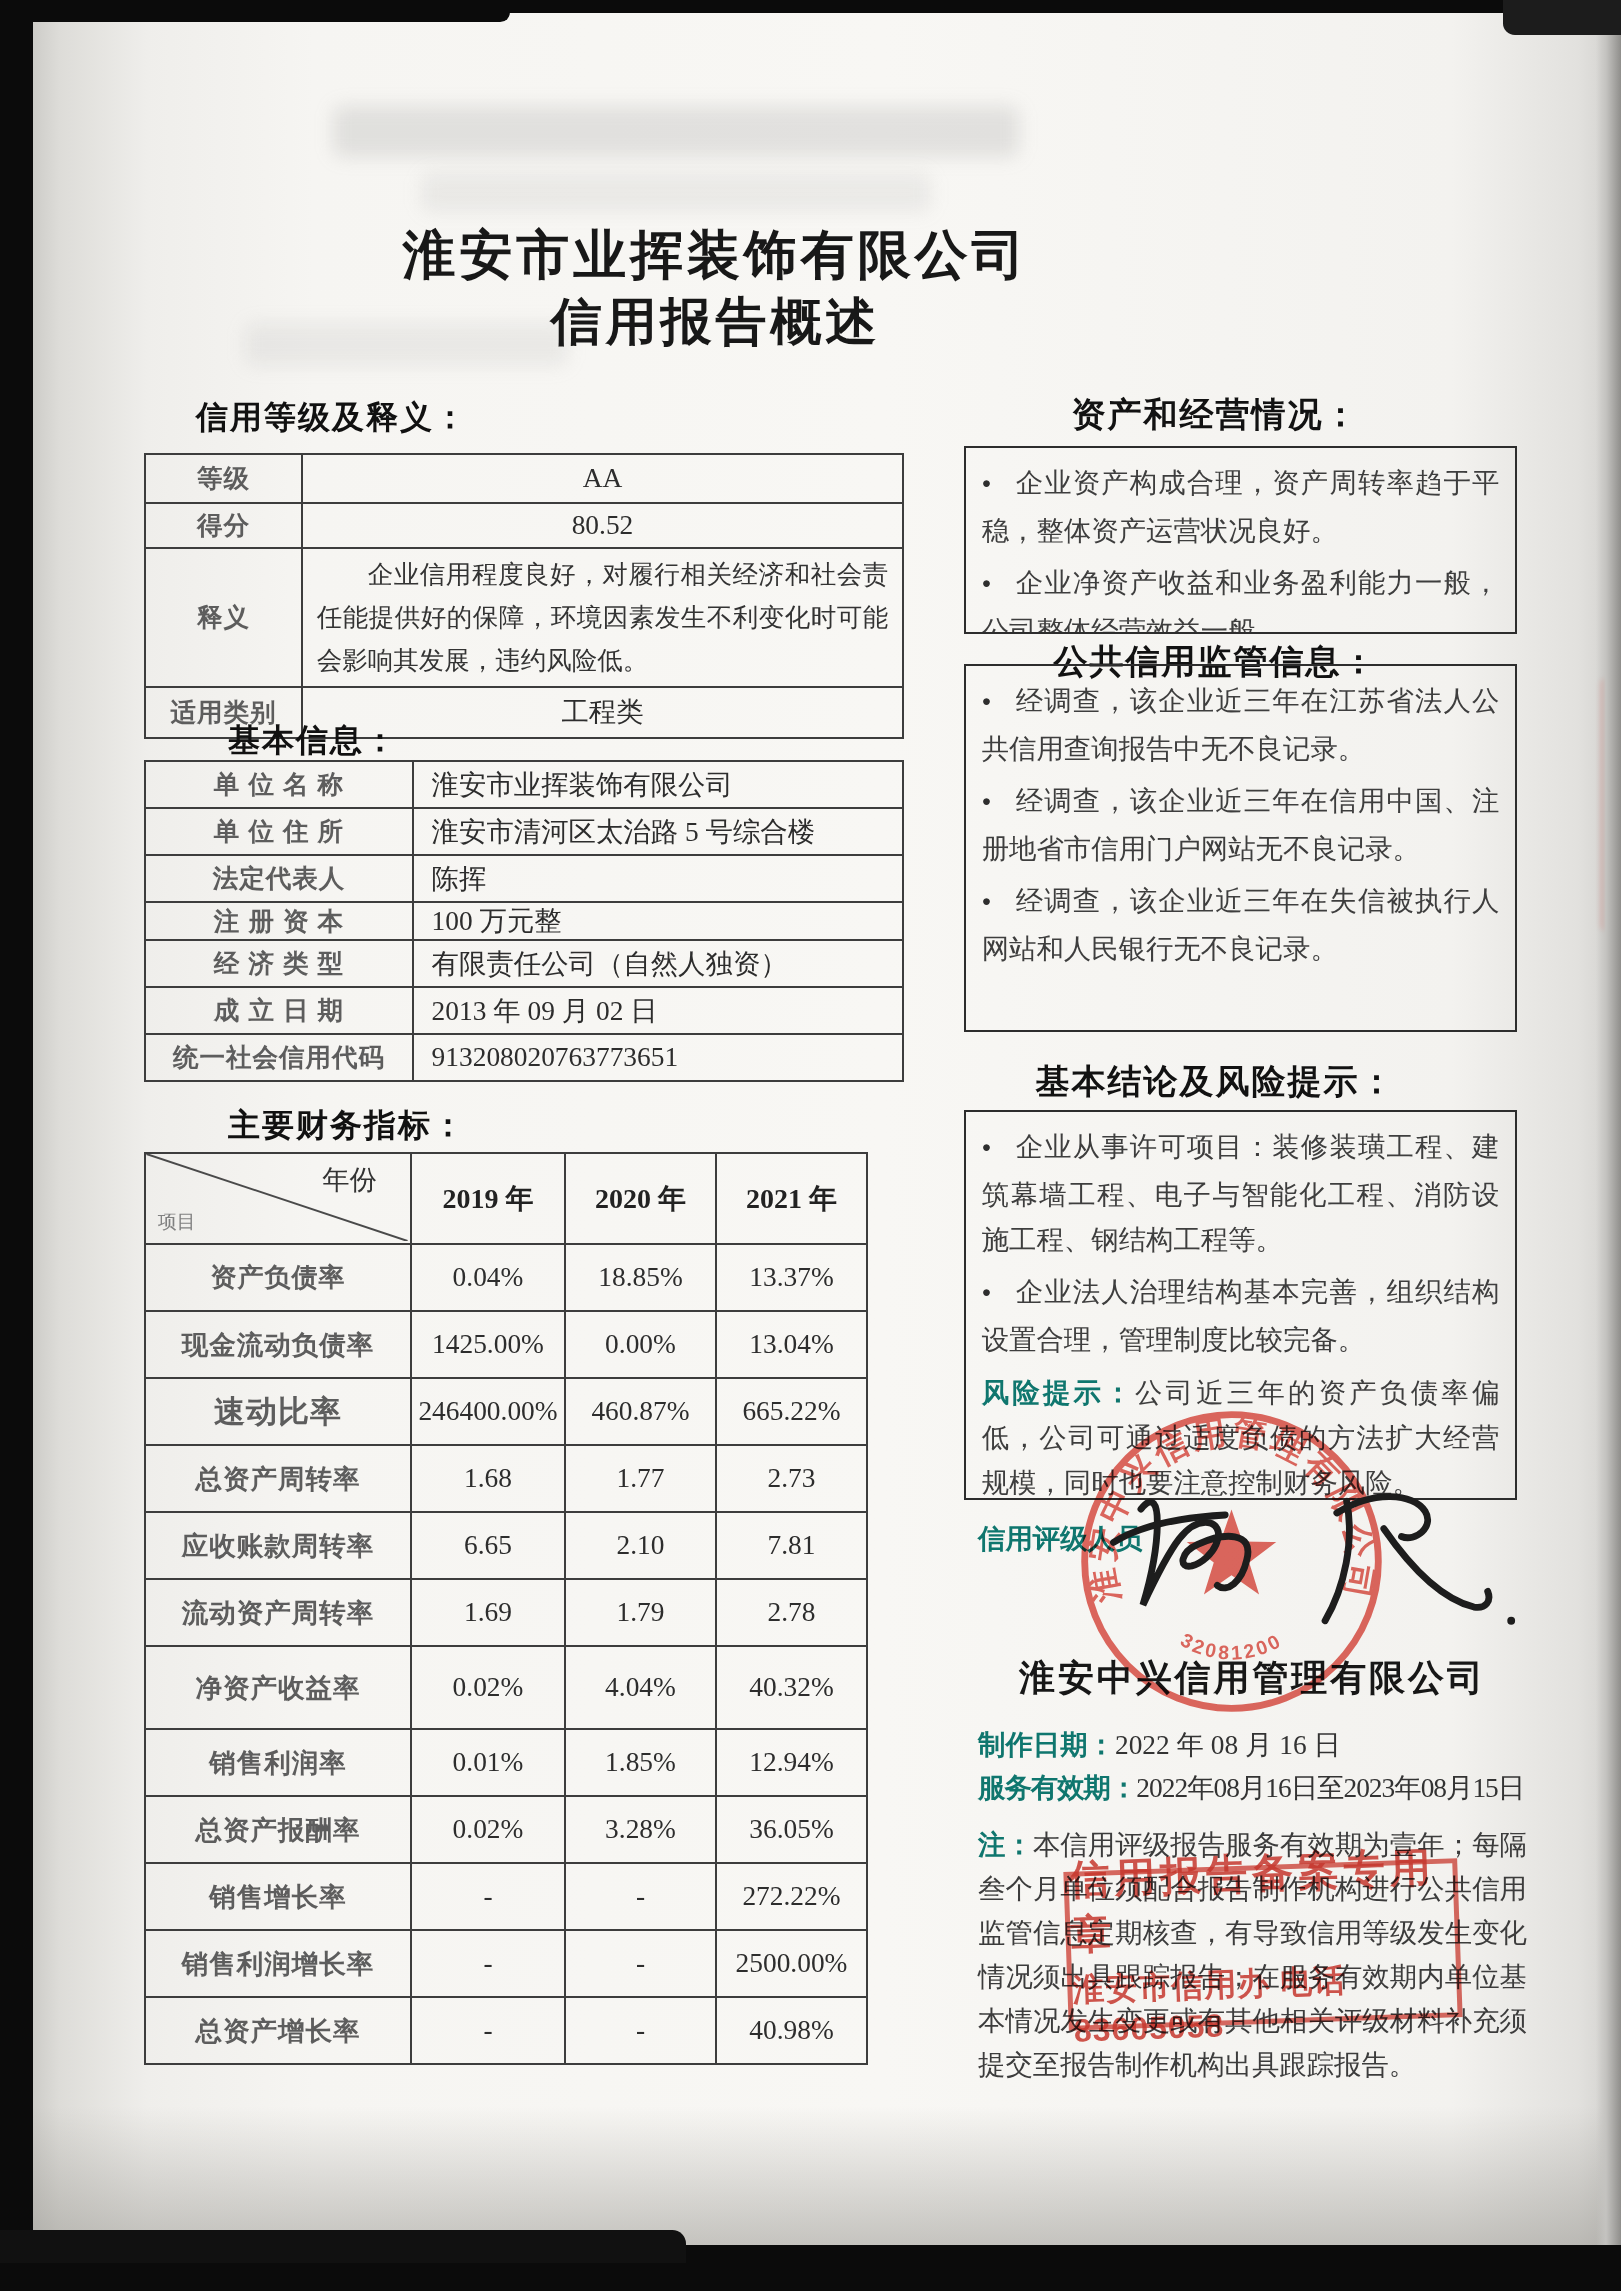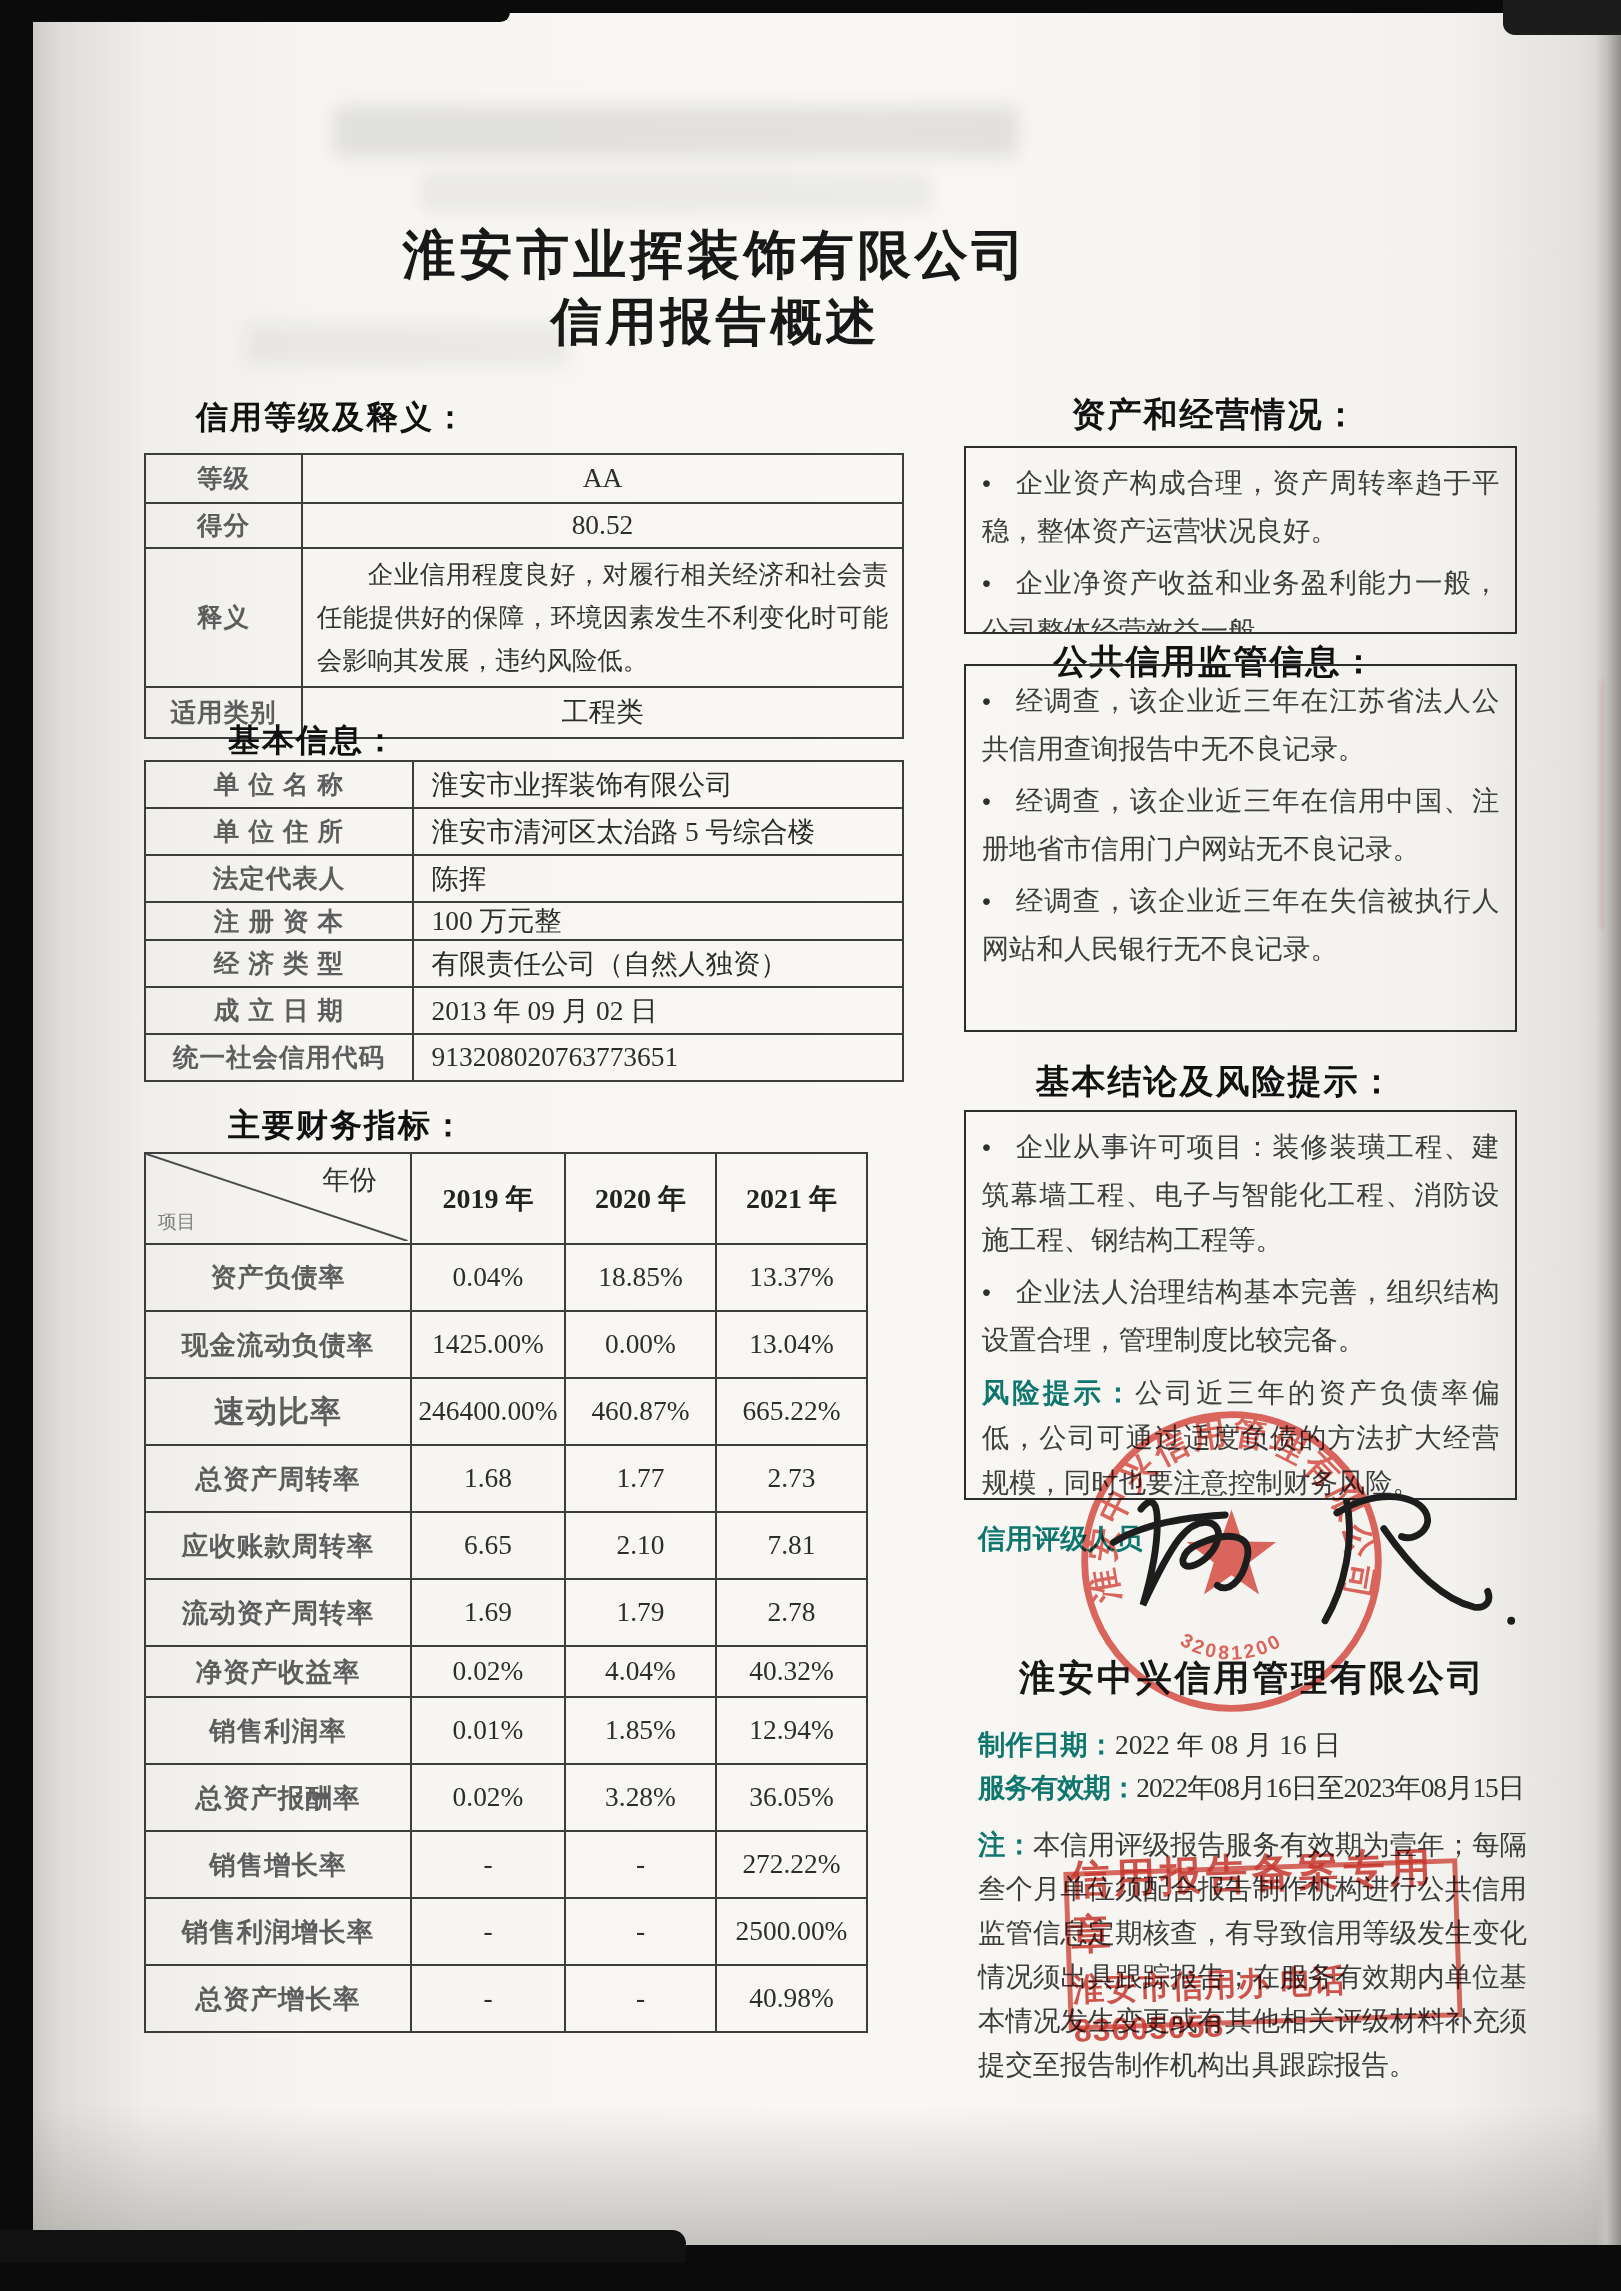--- a/index.html
+++ b/index.html
@@ -210,21 +210,21 @@
       <td class="val">6.65</td>
       <td class="val">2.10</td>
       <td class="val">7.81</td>
     </tr>
     <tr style="height:67px">
       <td class="lbl" style="font-size:26.5px">流动资产周转率</td>
       <td class="val">1.69</td>
       <td class="val">1.79</td>
       <td class="val">2.78</td>
     </tr>
-    <tr style="height:51px">
+    <tr style="height:83px">
       <td class="lbl" style="font-size:26.5px">净资产收益率</td>
       <td class="val">0.02%</td>
       <td class="val">4.04%</td>
       <td class="val">40.32%</td>
     </tr>
     <tr style="height:67px">
       <td class="lbl" style="font-size:26.5px">销售利润率</td>
       <td class="val">0.01%</td>
       <td class="val">1.85%</td>
       <td class="val">12.94%</td>

